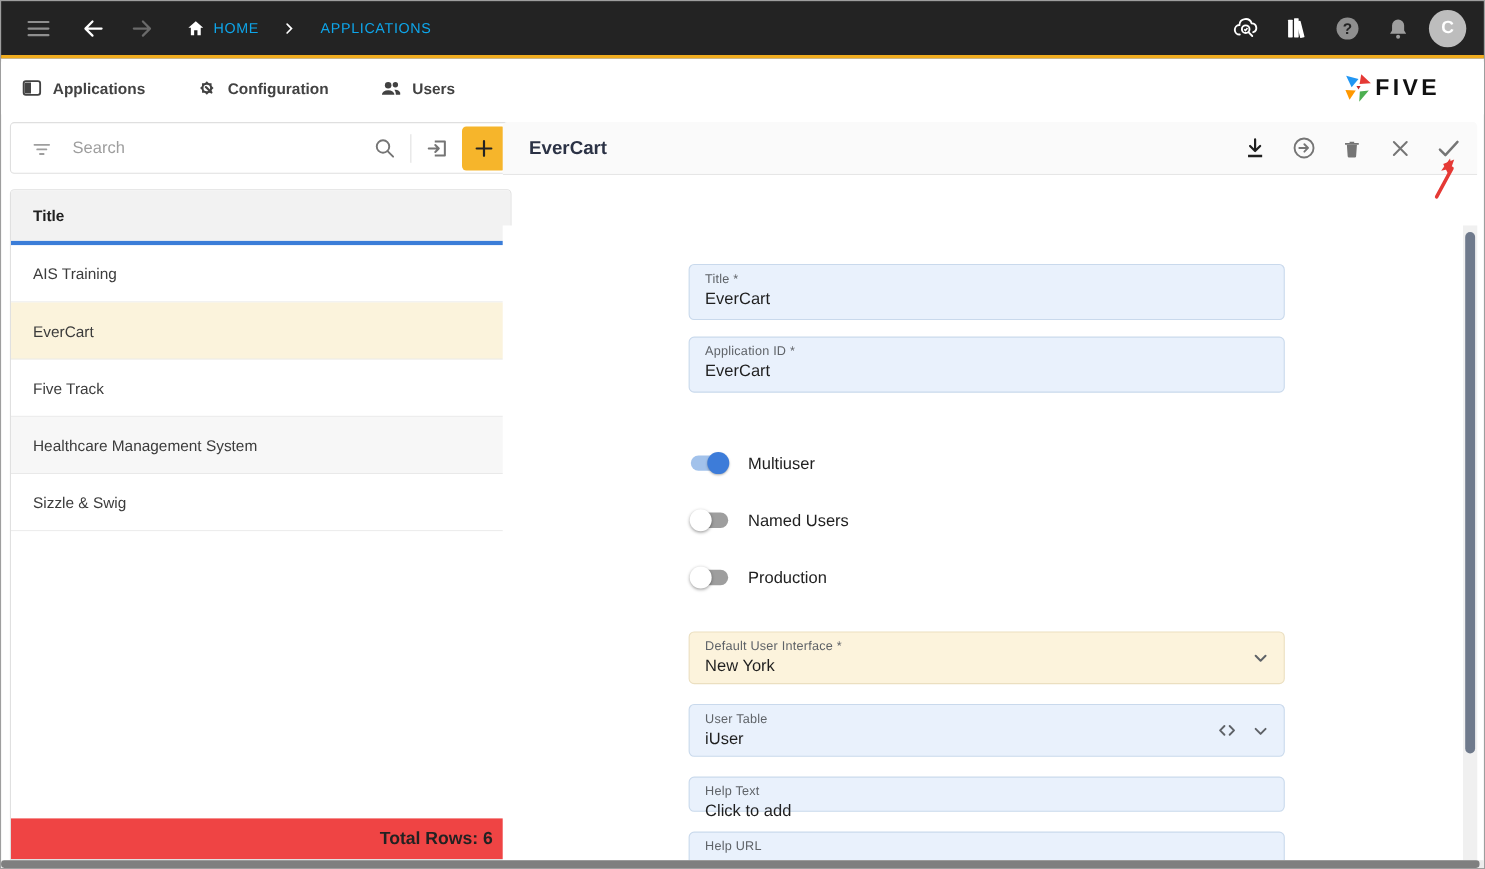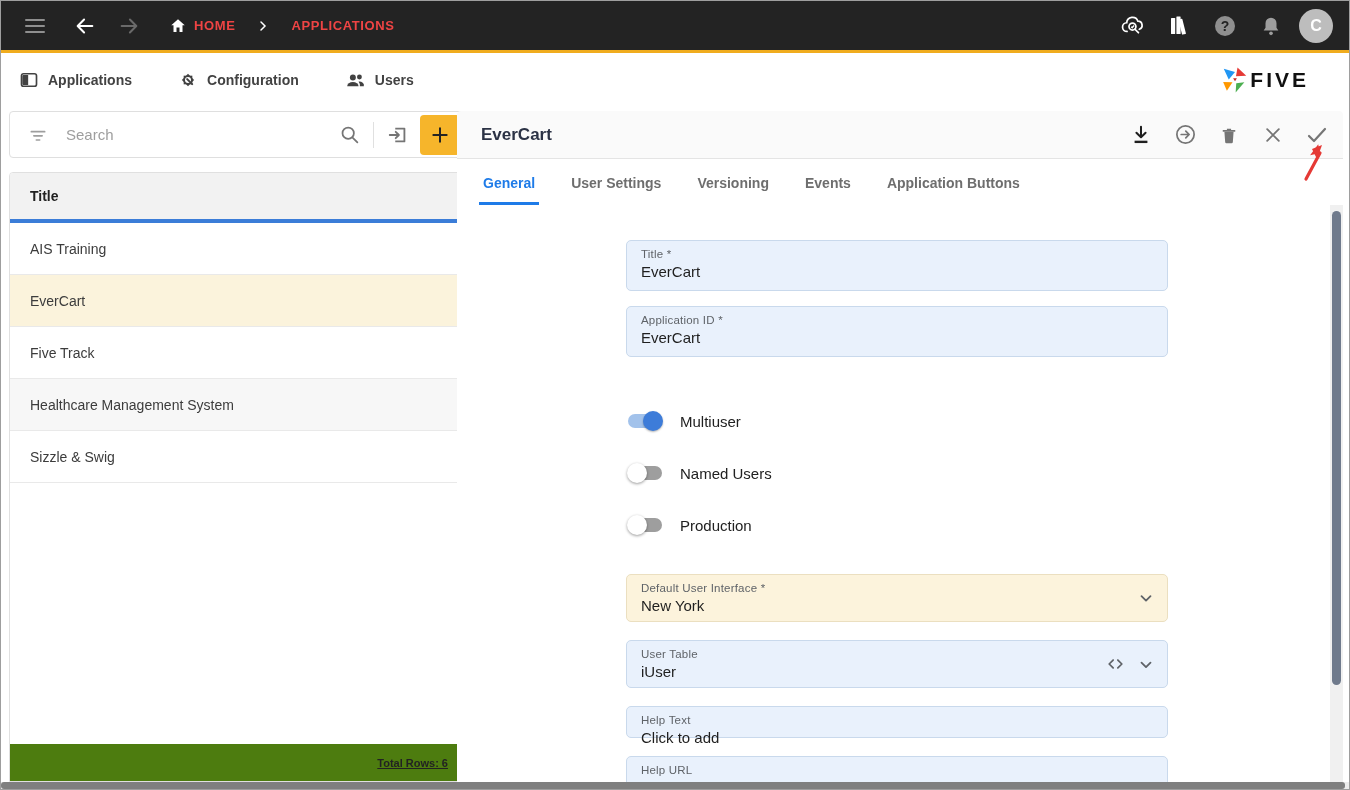--- a/index.html
+++ b/index.html
@@ -6,21 +6,21 @@
   html,body { width:1350px; height:790px; }
   body { font-family:"Liberation Sans", sans-serif; background:#fff; position:relative; overflow:hidden; }
   .page { position:absolute; inset:0; border:1px solid #9e9e9e; background:#fff; }
 
   
   .topbar { position:absolute; left:0; top:0; right:0; height:52px; background:#232323;
             border-bottom:3px solid #F0AC1E; display:flex; align-items:center; padding:0 16px; }
   .tb-icon { display:flex; align-items:center; justify-content:center; width:36px; height:36px; cursor:pointer; }
   .hamburger { width:20px; display:flex; flex-direction:column; gap:4px; }
   .hamburger i { display:block; height:2px; background:#8f8f8f; border-radius:1px; }
-  .crumb { color:#ef4444; font-size:13px; font-weight:bold; letter-spacing:.6px; }
+  .crumb { color:#0ea5e9; font-size:13px; font-weight:normal; letter-spacing:.6px; }
   .crumb-home { display:flex; align-items:center; gap:7px; margin-left:22px; cursor:pointer; }
   .crumb-sep { margin:0 22px; display:flex; align-items:center; }
   .tb-right { margin-left:auto; display:flex; align-items:center; gap:10px; }
   .avatar { width:34px; height:34px; border-radius:50%; background:#BDBDBD; color:#fff; font-weight:bold;
             font-size:16px; display:flex; align-items:center; justify-content:center; cursor:pointer; }
 
   
   .navtabs { position:absolute; left:0; top:55px; right:0; height:48px; background:#fff;
              display:flex; align-items:center; padding:0 18px; }
   .navtab { display:flex; align-items:center; gap:9px; margin-right:46px; cursor:pointer;
@@ -46,22 +46,22 @@
   .ltable { position:absolute; left:0; right:0; top:61px; bottom:0; border:1px solid #E0E0E0;
             border-radius:4px 4px 0 0; display:flex; flex-direction:column; background:#fff; overflow:hidden; }
   .thead { height:46px; background:#F2F2F2; display:flex; align-items:center; padding:0 20px;
            font-size:14px; font-weight:bold; color:#212121; }
   .thead-bar { height:4px; background:#3B7DD8; }
   .lrow { height:52px; display:flex; align-items:center; padding:0 20px; font-size:14px; color:#3C3C3C;
           border-bottom:1px solid #E9E9E9; background:#fff; cursor:pointer; }
   .lrow.shade { background:#F7F7F7; }
   .lrow.selected { background:#FBF3DC; }
   .lfill { flex:1; background:#fff; }
-  .tfoot { height:37px; background:#4d7c0f; display:flex; align-items:center; justify-content:flex-end;
-           padding:0 16px; font-size:11px; font-weight:bold; color:#222;text-decoration:underline; }
+  .tfoot { height:37px; background:#ef4444; display:flex; align-items:center; justify-content:flex-end;
+           padding:0 16px; font-size:16px; font-weight:bold; color:#222; }
 
   
   .right-panel { position:absolute; left:456px; right:6px; top:7px; bottom:7px; }
   .detail-header { height:48px; background:#FAFAFA; border-bottom:1px solid #E4E4E4; border-radius:4px 4px 0 0;
                    display:flex; align-items:center; padding:0 14px 0 24px; }
   .detail-title { font-size:17px; font-weight:bold; color:#2B3245; }
   .toolbar { margin-left:auto; display:flex; align-items:center; gap:20px; }
   .tool-btn { width:24px; height:24px; display:flex; align-items:center; justify-content:center; cursor:pointer; }
 
   .detail-tabs { height:46px; display:flex; align-items:flex-end; padding-left:24px; background:#fff; }
@@ -277,27 +277,20 @@
               </svg>
           </span>
           <span class="tool-btn">
             <svg width="24" height="24" viewBox="0 0 24 24" stroke="#757575" stroke-width="2.2" stroke-linecap="round" stroke-linejoin="round">
                 <path d="M4 13l5 5L20 6" fill="none"></path>
               </svg>
           </span>
         </span>
       </div>
 
-      <div class="detail-tabs">
-        <span class="dtab active">General</span>
-        <span class="dtab">User Settings</span>
-        <span class="dtab">Versioning</span>
-        <span class="dtab">Events</span>
-        <span class="dtab">Application Buttons</span>
-      </div>
 
       <div class="form-area">
         <div class="form-col">
 
           <div class="field">
             <div class="f-label">Title *</div>
             <div class="f-value">EverCart</div>
           </div>
 
           <div class="field">

